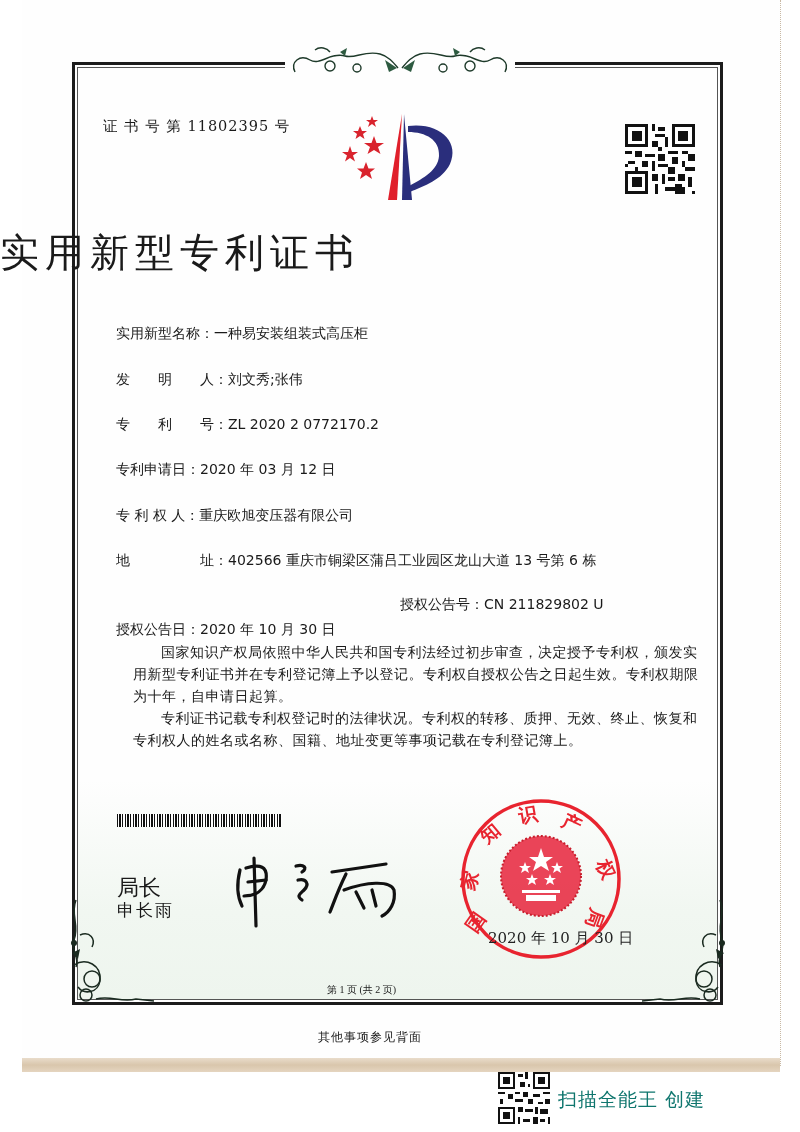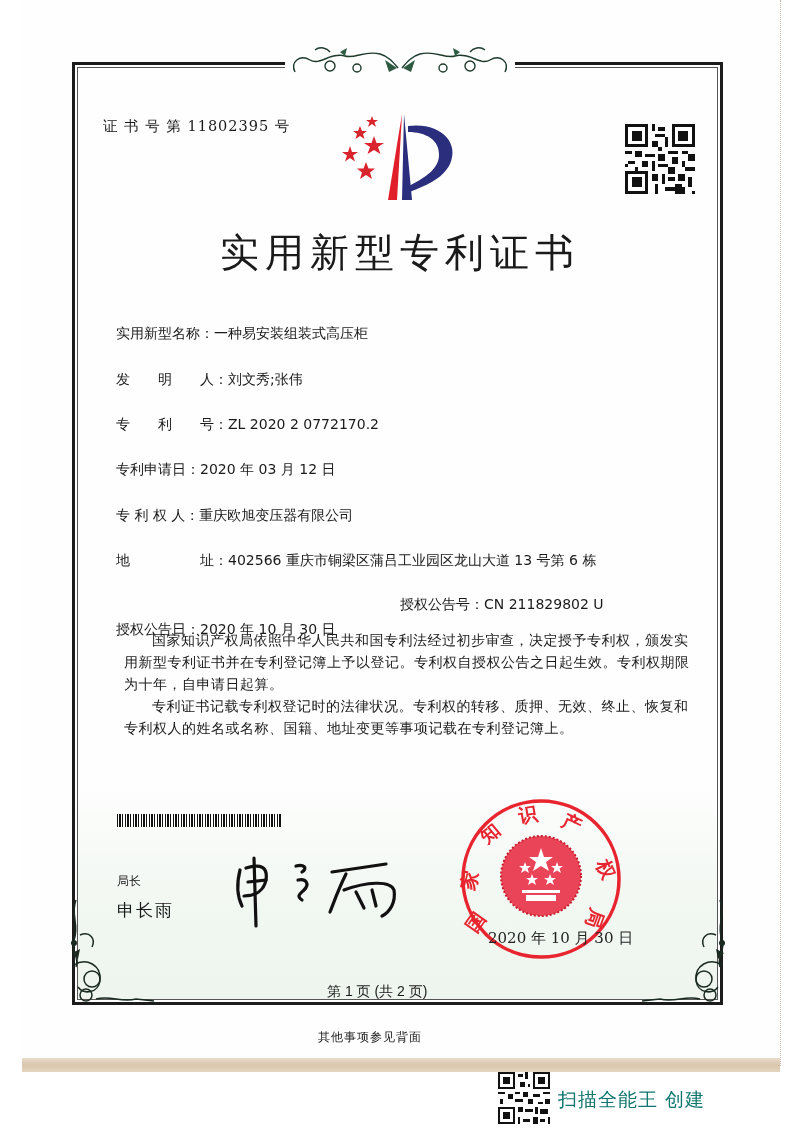--- a/index.html
+++ b/index.html
@@ -30,45 +30,45 @@
     position: absolute; left: 78px; top: 780px; width: 639px; height: 219px;
     background: linear-gradient(180deg, rgba(255,255,255,0) 0%, #f1f7f1 60%, #eef5ee 100%);
   }
   .ornament { position: absolute; }
   .cert-no {
     position: absolute; left: 103px; top: 117px; font-size: 14.5px; letter-spacing: 1px;
   }
   .logo { position: absolute; left: 340px; top: 112px; width: 120px; height: 96px; }
   .qr-top { position: absolute; left: 624px; top: 124px; width: 72px; height: 70px; }
   .title {
-    position: absolute; left: 0; width: 800px; top: 226px; text-align: center;
+    position: absolute; left: 0; width: 800px; top: 226px; 
     font-size: 39px; letter-spacing: 6px; font-family: "DejaVu Serif", serif;
   }
   .field {
     position: absolute; left: 116px; font-size: 14px; white-space: nowrap;
     font-family: "DejaVu Sans", sans-serif;
   }
   .field .lbl { display: inline-block; }
   .para {
-    position: absolute; left: 124px; width: 572px; font-size: 14px; line-height: 22px;
-    text-indent: 28px; font-family: "DejaVu Serif", serif; letter-spacing: 0.5px;
+    position: absolute; left: 133px; width: 572px; font-size: 14px; line-height: 22px;
+    text-indent: 28px; font-family: "DejaVu Serif", serif; letter-spacing: 0.5px; margin-top: 12px;
   }
   .barcode {
     position: absolute; left: 117px; top: 814px; width: 165px; height: 13px;
     background: repeating-linear-gradient(90deg, #111 0 1px, #fff 1px 2px, #111 2px 4px, #fff 4px 5px, #111 5px 6px, #fff 6px 8px);
   }
-  .director-title { position: absolute; left: 117px; top: 873px; font-size: 12px; font-family: "DejaVu Sans", sans-serif; }
+  .director-title { position: absolute; left: 117px; top: 873px; font-size: 22px; font-family: "DejaVu Sans", sans-serif; }
   .director-name  { position: absolute; left: 117px; top: 899px; font-size: 17px; font-family: "DejaVu Sans", sans-serif; letter-spacing: 2px; }
   .signature { position: absolute; left: 226px; top: 850px; width: 180px; height: 80px; }
   .seal { position: absolute; left: 458px; top: 796px; width: 166px; height: 166px; }
   .seal-date {
     position: absolute; left: 488px; top: 929px; font-size: 15px; color: #222;
     font-family: "DejaVu Serif", serif;
   }
-  .page-info { position: absolute; left: 327px; top: 983px; font-size: 14px; font-family: Liberation Sans, sans-serif; }
+  .page-info { position: absolute; left: 327px; top: 983px; font-size: 10px; font-family: Liberation Serif, serif; }
   .back-note { position: absolute; left: 318px; top: 1029px; font-size: 12px; font-family: "DejaVu Serif", serif; letter-spacing: 1px; }
   .scanner { position: absolute; left: 498px; top: 1072px; width: 52px; height: 52px; }
   .scanner-label { position: absolute; left: 558px; top: 1087px; font-size: 19px; color: #0f766e; font-family: "DejaVu Sans", sans-serif; letter-spacing: 1px; }
 </style>
 </head>
 <body>
 
 <div class="paper"></div>
 <div class="tan-band"></div>
 <div class="tint"></div>

